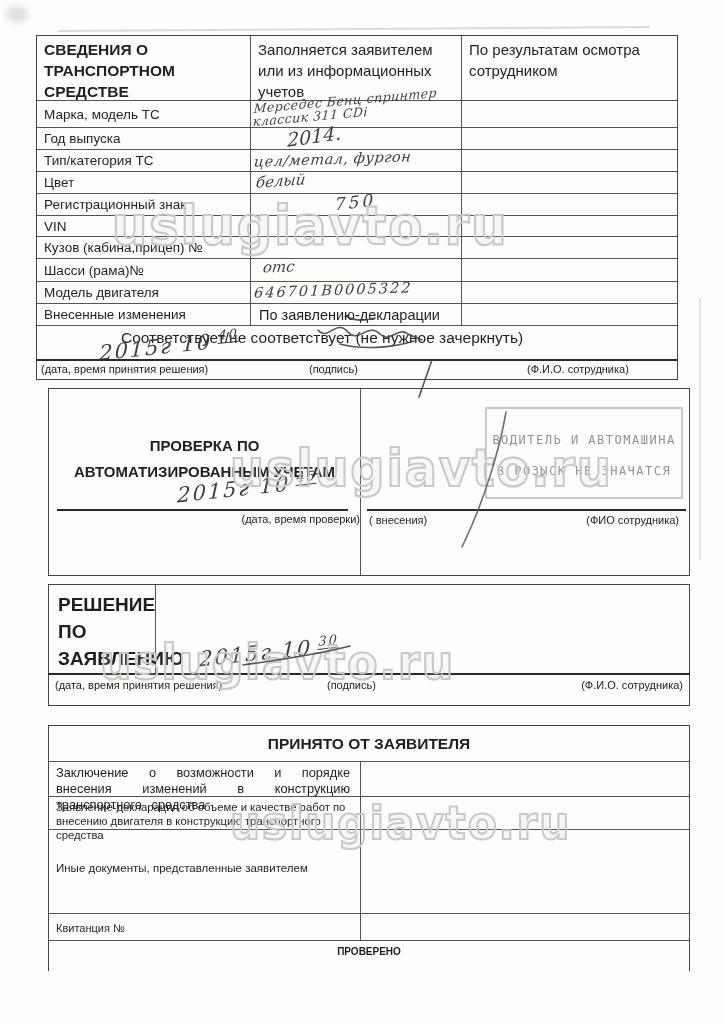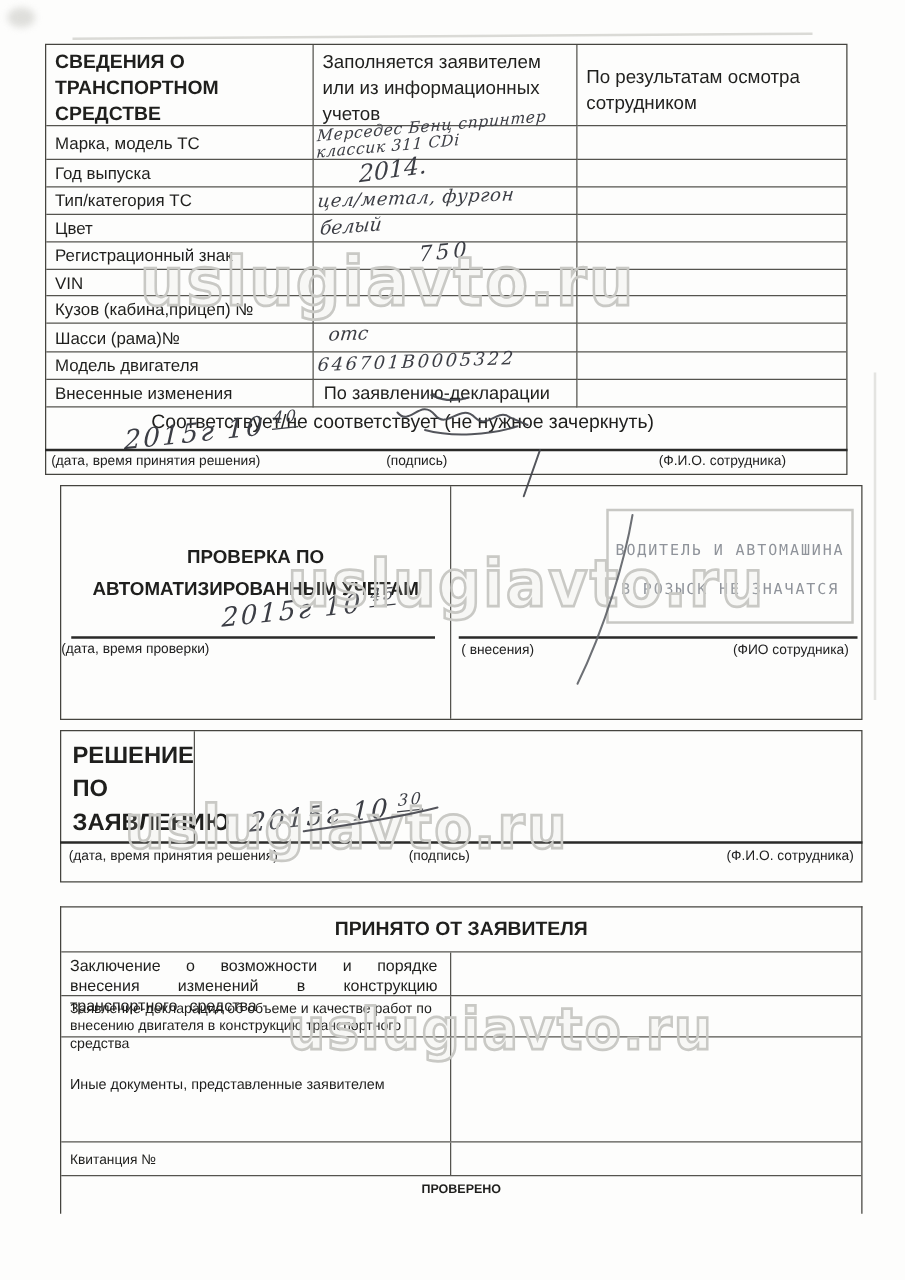--- a/index.html
+++ b/index.html
@@ -19,21 +19,21 @@
   .wm2{left:230px;top:438px;font-size:52px;}
   .wm3{left:100px;top:634px;font-size:48px;}
   .wm4{left:230px;top:796px;font-size:46px;}
 
   
   .t1{position:absolute;left:36px;top:35px;width:642px;display:grid;
       grid-template-columns:214px 211px 215px;
       grid-template-rows:65px 27px 22px 22px 22px 22px 21px 22px 23px 22px 22px 53px;
       border:1.7px solid #45443f;box-sizing:border-box;z-index:2;}
   .t1>div{border-right:1.4px solid #55544f;border-bottom:1.4px solid #55544f;box-sizing:border-box;position:relative;}
-  .t1>.lastcol{border-right:none;margin-top:12px;}
+  .t1>.lastcol{border-right:none;}
   .hdr{font-size:15px;line-height:21px;padding:3px 6px 0 7px;}
   .hdr1{font-weight:bold;font-size:15.5px;white-space:pre-line;}
   .lab{display:flex;align-items:center;padding-left:7px;font-size:13.5px;}
   .val{position:relative;display:flex;align-items:center;overflow:visible;}
 
   .hw{font-family:"DejaVu Serif",serif;font-style:italic;color:#3c3e45;position:absolute;white-space:nowrap;}
   .v0{font-size:12.5px;line-height:12.5px;left:2px;top:-6px;letter-spacing:.5px;white-space:pre-line;transform:rotate(-5deg) skewX(-8deg);}
   .v1{font-size:19px;left:36px;top:-3px;transform:rotate(-8deg) skewX(-8deg);}
   .v2{font-size:14.5px;left:3px;top:1px;letter-spacing:.5px;transform:rotate(-2deg) skewX(-8deg);}
   .v3{font-size:15px;left:5px;top:0;transform:rotate(-4deg) skewX(-10deg);}
@@ -54,21 +54,21 @@
 
   
   .s2{position:absolute;left:48px;top:388px;width:642px;height:188px;border:1.7px solid #45443f;
       display:flex;box-sizing:border-box;z-index:2;}
   .s2l{width:312px;border-right:1.4px solid #55544f;position:relative;box-sizing:border-box;}
   .s2r{flex:1;position:relative;}
   .s2title{position:absolute;left:0;right:0;top:44px;text-align:center;font-weight:bold;font-size:15px;
            line-height:26px;white-space:pre-line;}
   .s2d{left:128px;top:86px;}
   .s2lsig{left:8px;right:12px;top:120px;}
-  .s2llbl{left:0;right:0;top:124px;text-align:left;}
+  .s2llbl{left:0;right:0;top:124px;text-align:right;}
   .restitle{position:absolute;left:0;right:0;top:6px;text-align:center;font-weight:bold;font-size:15px;}
   .stamp{position:absolute;left:124px;top:18px;width:198px;height:92px;border:2px solid #c8c8c4;
          color:#8f939a;font-family:"DejaVu Sans Mono","Liberation Mono",monospace;font-size:12px;
          letter-spacing:1.5px;text-align:center;padding-top:16px;line-height:31px;box-sizing:border-box;z-index:4;}
   .s2rsig{left:6px;right:3px;top:120px;z-index:5;}
   .s2rlblL{left:8px;top:125px;}
   .s2rlblR{right:10px;top:125px;}
 
   
   .s3{position:absolute;left:48px;top:584px;width:642px;height:122px;border:1.7px solid #45443f;

